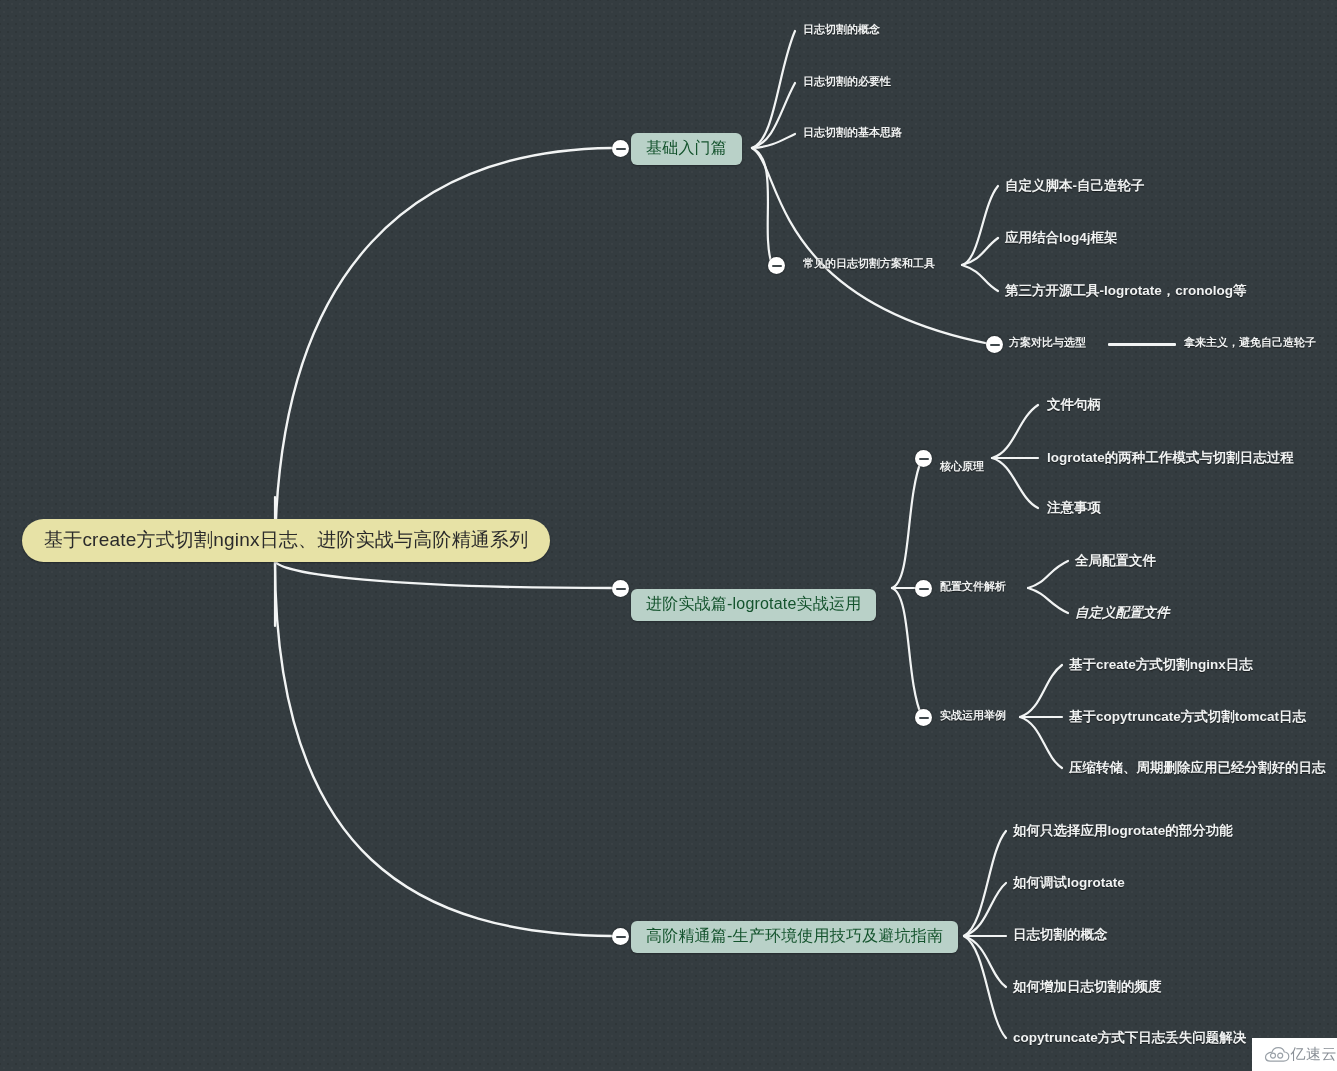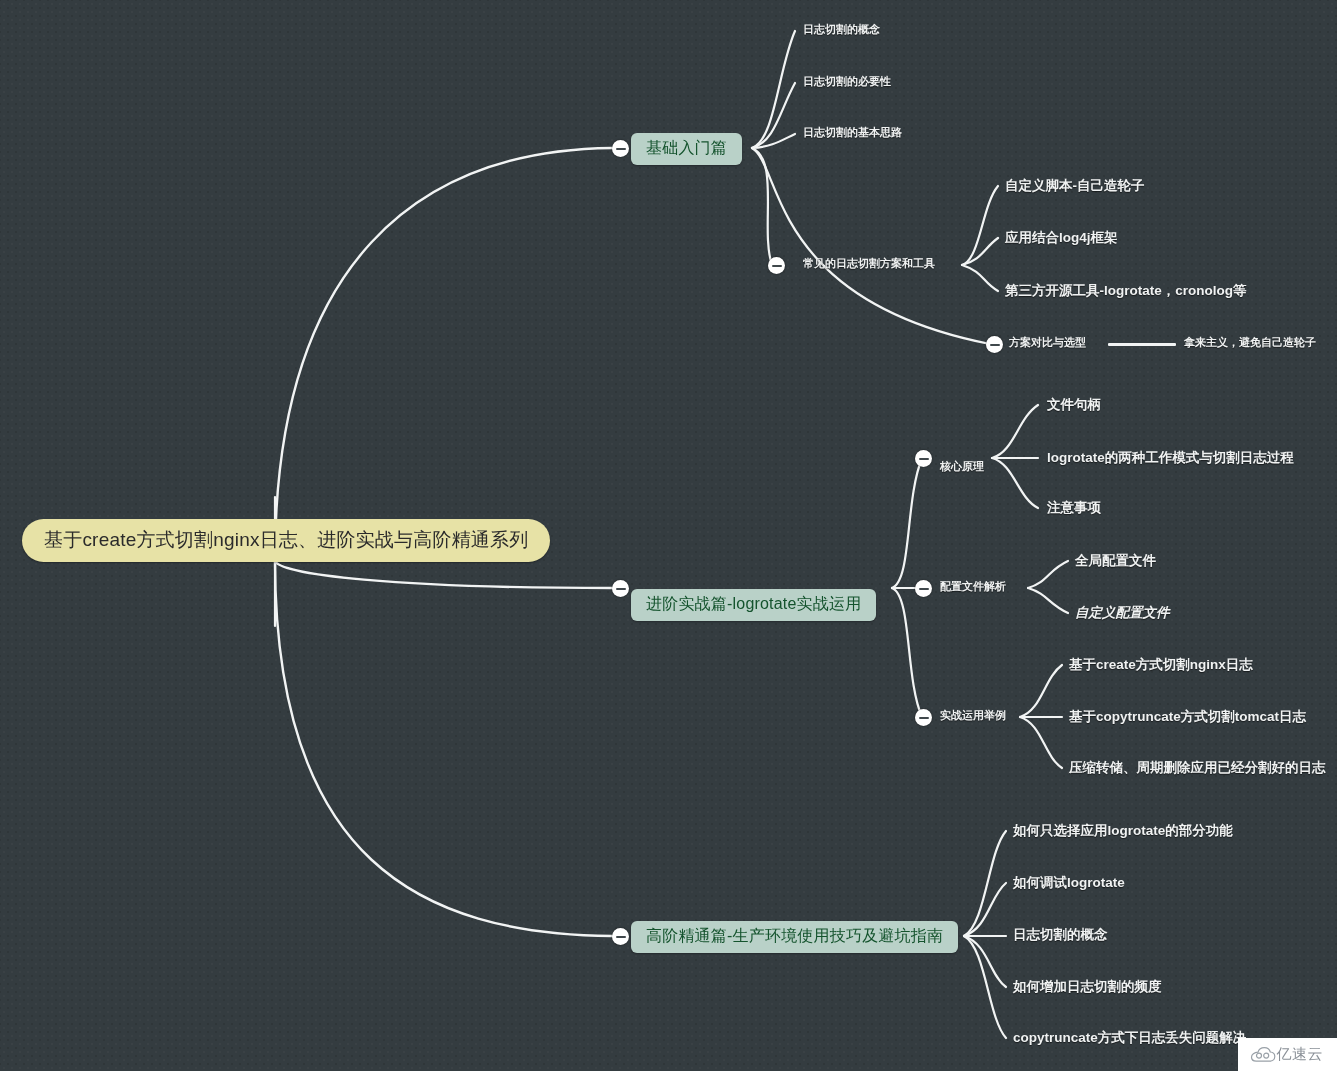--- a/index.html
+++ b/index.html
@@ -92,21 +92,21 @@
   }
   
   .watermark {
     position: absolute;
     right: 0;
     bottom: 0;
     background: #ffffff;
     display: flex;
     align-items: center;
     gap: 1px;
-    padding: 7px 14px 7px 12px;
+    padding: 7px 0 7px 12px;
     color: #8a9097;
     font-size: 15px;
     letter-spacing: 0.5px;
   }
   .watermark .cloud-mark {
     display: inline-block;
     line-height: 0;
   }
 </style>
 </head>

